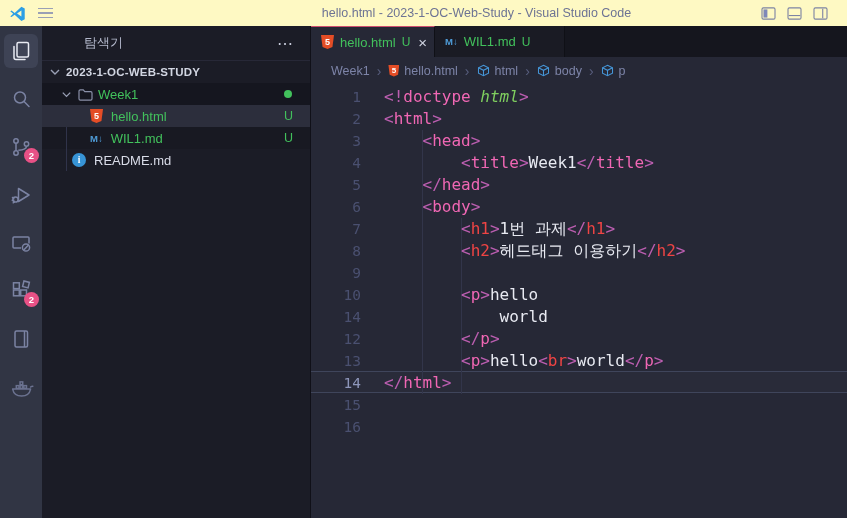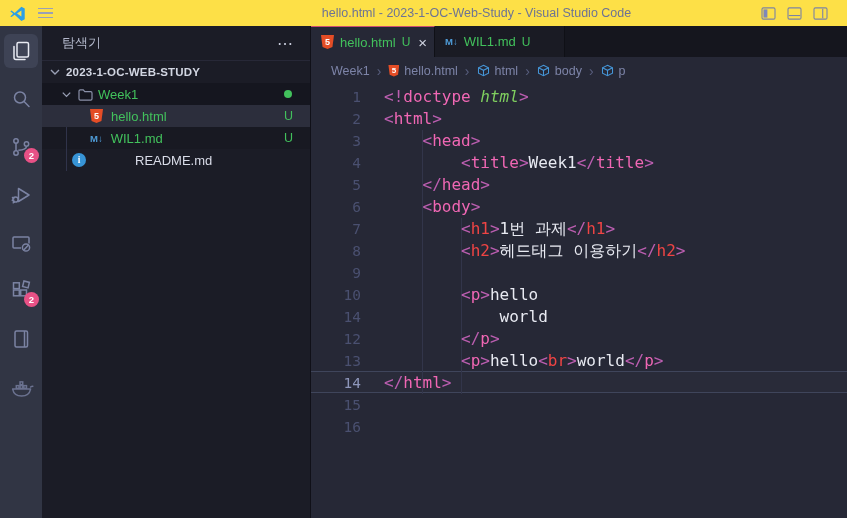--- a/index.html
+++ b/index.html
@@ -3,21 +3,21 @@
 <meta charset="utf-8">
 <style>
   * { margin:0; padding:0; box-sizing:border-box; }
   html,body { background:#0b0c12; }
   body { width:847px; height:518px; position:relative; overflow:hidden;
          font-family:"Liberation Sans", sans-serif; -webkit-font-smoothing:antialiased; }
   .abs { position:absolute; }
 
   
   .titlebar { position:absolute; left:0; top:0; width:847px; height:26px;
-              background:#fde047; display:flex; align-items:center; }
+              background:#fef9c3; display:flex; align-items:center; }
   .tb-left { width:72px; display:flex; align-items:center; gap:12px; padding-left:9px; }
   .tb-title { flex:1; text-align:center; font-size:12.5px; color:#6d7394; white-space:nowrap;
               overflow:hidden; padding-left:120px; }
   .tb-right { width:86px; display:flex; align-items:center; gap:11px; }
   .hamburger { width:15px; }
   .hamburger div { height:1.4px; background:#9aa0b5; margin:3.2px 0; }
   .wc-icon { width:15px; height:13px; flex:none; }
 
   
   .activitybar { position:absolute; left:0; top:26px; width:42px; height:492px;
@@ -29,34 +29,34 @@
              background:#3e4355; border-radius:6px; }
   .ab-item svg { position:relative; }
   .ab-badge { position:absolute; right:3px; bottom:5px; min-width:15px; height:15px;
               border-radius:8px; background:#e85186; color:#fff; font-size:9.5px;
               line-height:15px; text-align:center; font-weight:bold; }
   .ab-badge:empty { display:none; }
 
   
   .sidebar { position:absolute; left:42px; top:26px; width:268px; height:492px;
              background:#1b1c26; color:#b9bdcf; font-size:13px; }
-  .sb-header { height:34px; display:flex; align-items:center; padding:0 16px 0 20px; }
+  .sb-header { height:34px; display:flex; align-items:center; padding:0 16px 0 20px;margin-left:22px; }
   .sb-header .sb-title { flex:1; color:#b4b9cc; }
   .sb-more { color:#c6cada; font-size:16px; letter-spacing:1px; cursor:pointer; }
   .sb-section { height:23px; display:flex; align-items:center; gap:4px; padding-left:6px;
                 border-top:1px solid #272837; font-weight:bold; font-size:11.5px;
                 letter-spacing:.2px; color:#d2d6e2; }
   .sb-section .chev { width:14px; height:14px; flex:none; color:#9aa0b5; }
   .tree-row { height:22px; display:flex; align-items:center; position:relative; }
   .tree-row .lbl { font-size:13px; }
   .row-week1 { background:#15161f; }
   .row-week1 .lbl, .row-hello .lbl, .row-wil .lbl { color:#42c15c; }
   .row-hello { background:#2c2e3c; }
   .row-wil { background:#181922; }
-  .row-readme .lbl { color:#d9dce8;margin-left:41px; }
+  .row-readme .lbl { color:#d9dce8; }
   .git-badge { position:absolute; right:17px; color:#42c15c; font-size:12.5px; }
   .mod-dot { position:absolute; right:18px; width:8px; height:8px; border-radius:50%;
              background:#42c15c; }
   .tree-guide { position:absolute; left:66px; top:127px; width:1px; height:44px;
                 background:#30334a; }
   .chev { color:#9aa0b5; }
 
   
   .html-icon { width:13px; height:14px; background:#e44d26; color:#fff;
                clip-path:polygon(0 0,100% 0,88% 86%,50% 100%,12% 86%);

